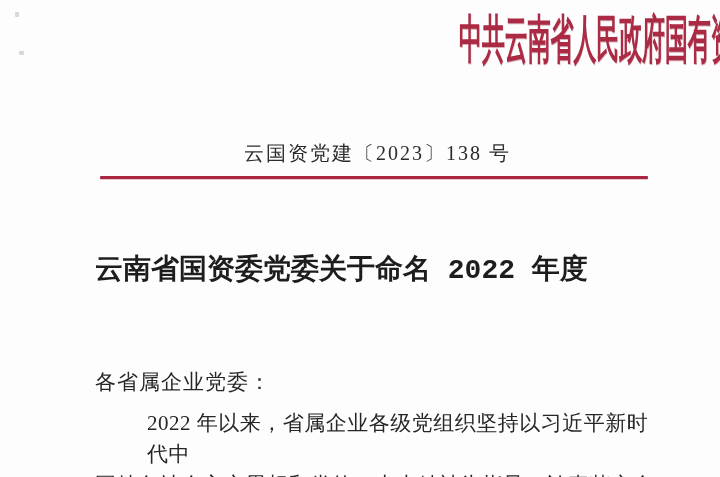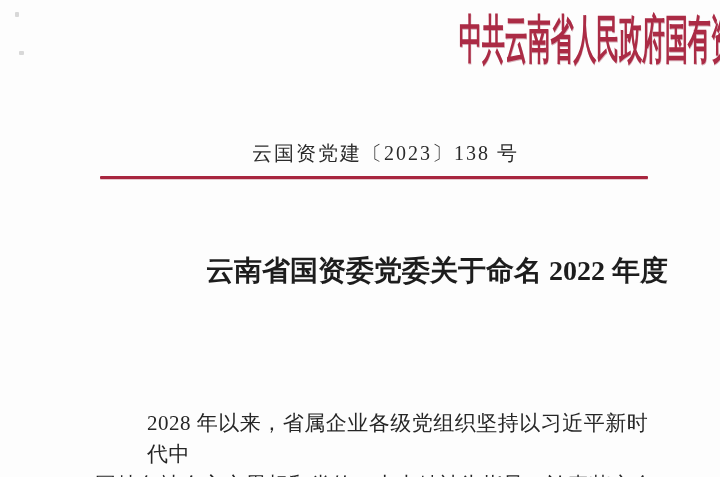--- a/index.html
+++ b/index.html
@@ -38,48 +38,49 @@
     line-height: 68px;
     font-weight: bold;
     color: var(--red);
     transform: scaleX(0.44);
     transform-origin: 50% 50%;
     text-shadow: 1px 1px 0 rgba(140, 30, 55, 0.35);
   }
   .doc-number {
     position: absolute;
     top: 138px;
-    left: 8px;
+    left: 0;
     width: 100%;
     text-align: center;
     font-size: 20px;
     line-height: 30px;
     letter-spacing: 2px;
     color: #2b2b2b;
   }
   .red-divider {
     position: absolute;
     top: 176px;
     left: 5px;
     width: 548px;
     height: 3px;
     background: var(--red-line);
     border-radius: 1px;
     box-shadow: 0 1px 0 rgba(168, 38, 63, 0.25);
   }
   .doc-title {
     position: absolute;
     top: 252px;
-    left: 8px;
+    left: 0;
     width: 100%;
-    text-align: right;
+    text-align: left;
     font-size: 28px;
     line-height: 37px;
     font-weight: bold;
     color: var(--title-ink);
+    font-family: Liberation Mono, monospace;
   }
   .salutation {
     position: absolute;
     top: 368px;
     left: 0;
     font-size: 21px;
     line-height: 28px;
     letter-spacing: 1px;
     color: var(--ink);
   }
@@ -116,19 +117,20 @@
   </div>
 
   <div class="doc-number">云国资党建〔2023〕138 号</div>
 
   <div class="red-divider"></div>
 
   <div class="doc-title">
     <div class="title-line">云南省国资委党委关于命名 2022 年度</div>
   </div>
 
+  <div class="salutation">各省属企业党委：</div>
 
   <div class="paragraph">
-    <div class="line first">2028 年以来，省属企业各级党组织坚持以习近平新时代中</div>
+    <div class="line first">2022 年以来，省属企业各级党组织坚持以习近平新时代中</div>
     <div class="line">国特色社会主义思想和党的二十大精神为指导，认真落实全国</div>
   </div>
 
 </div>
 
 </body></html>

